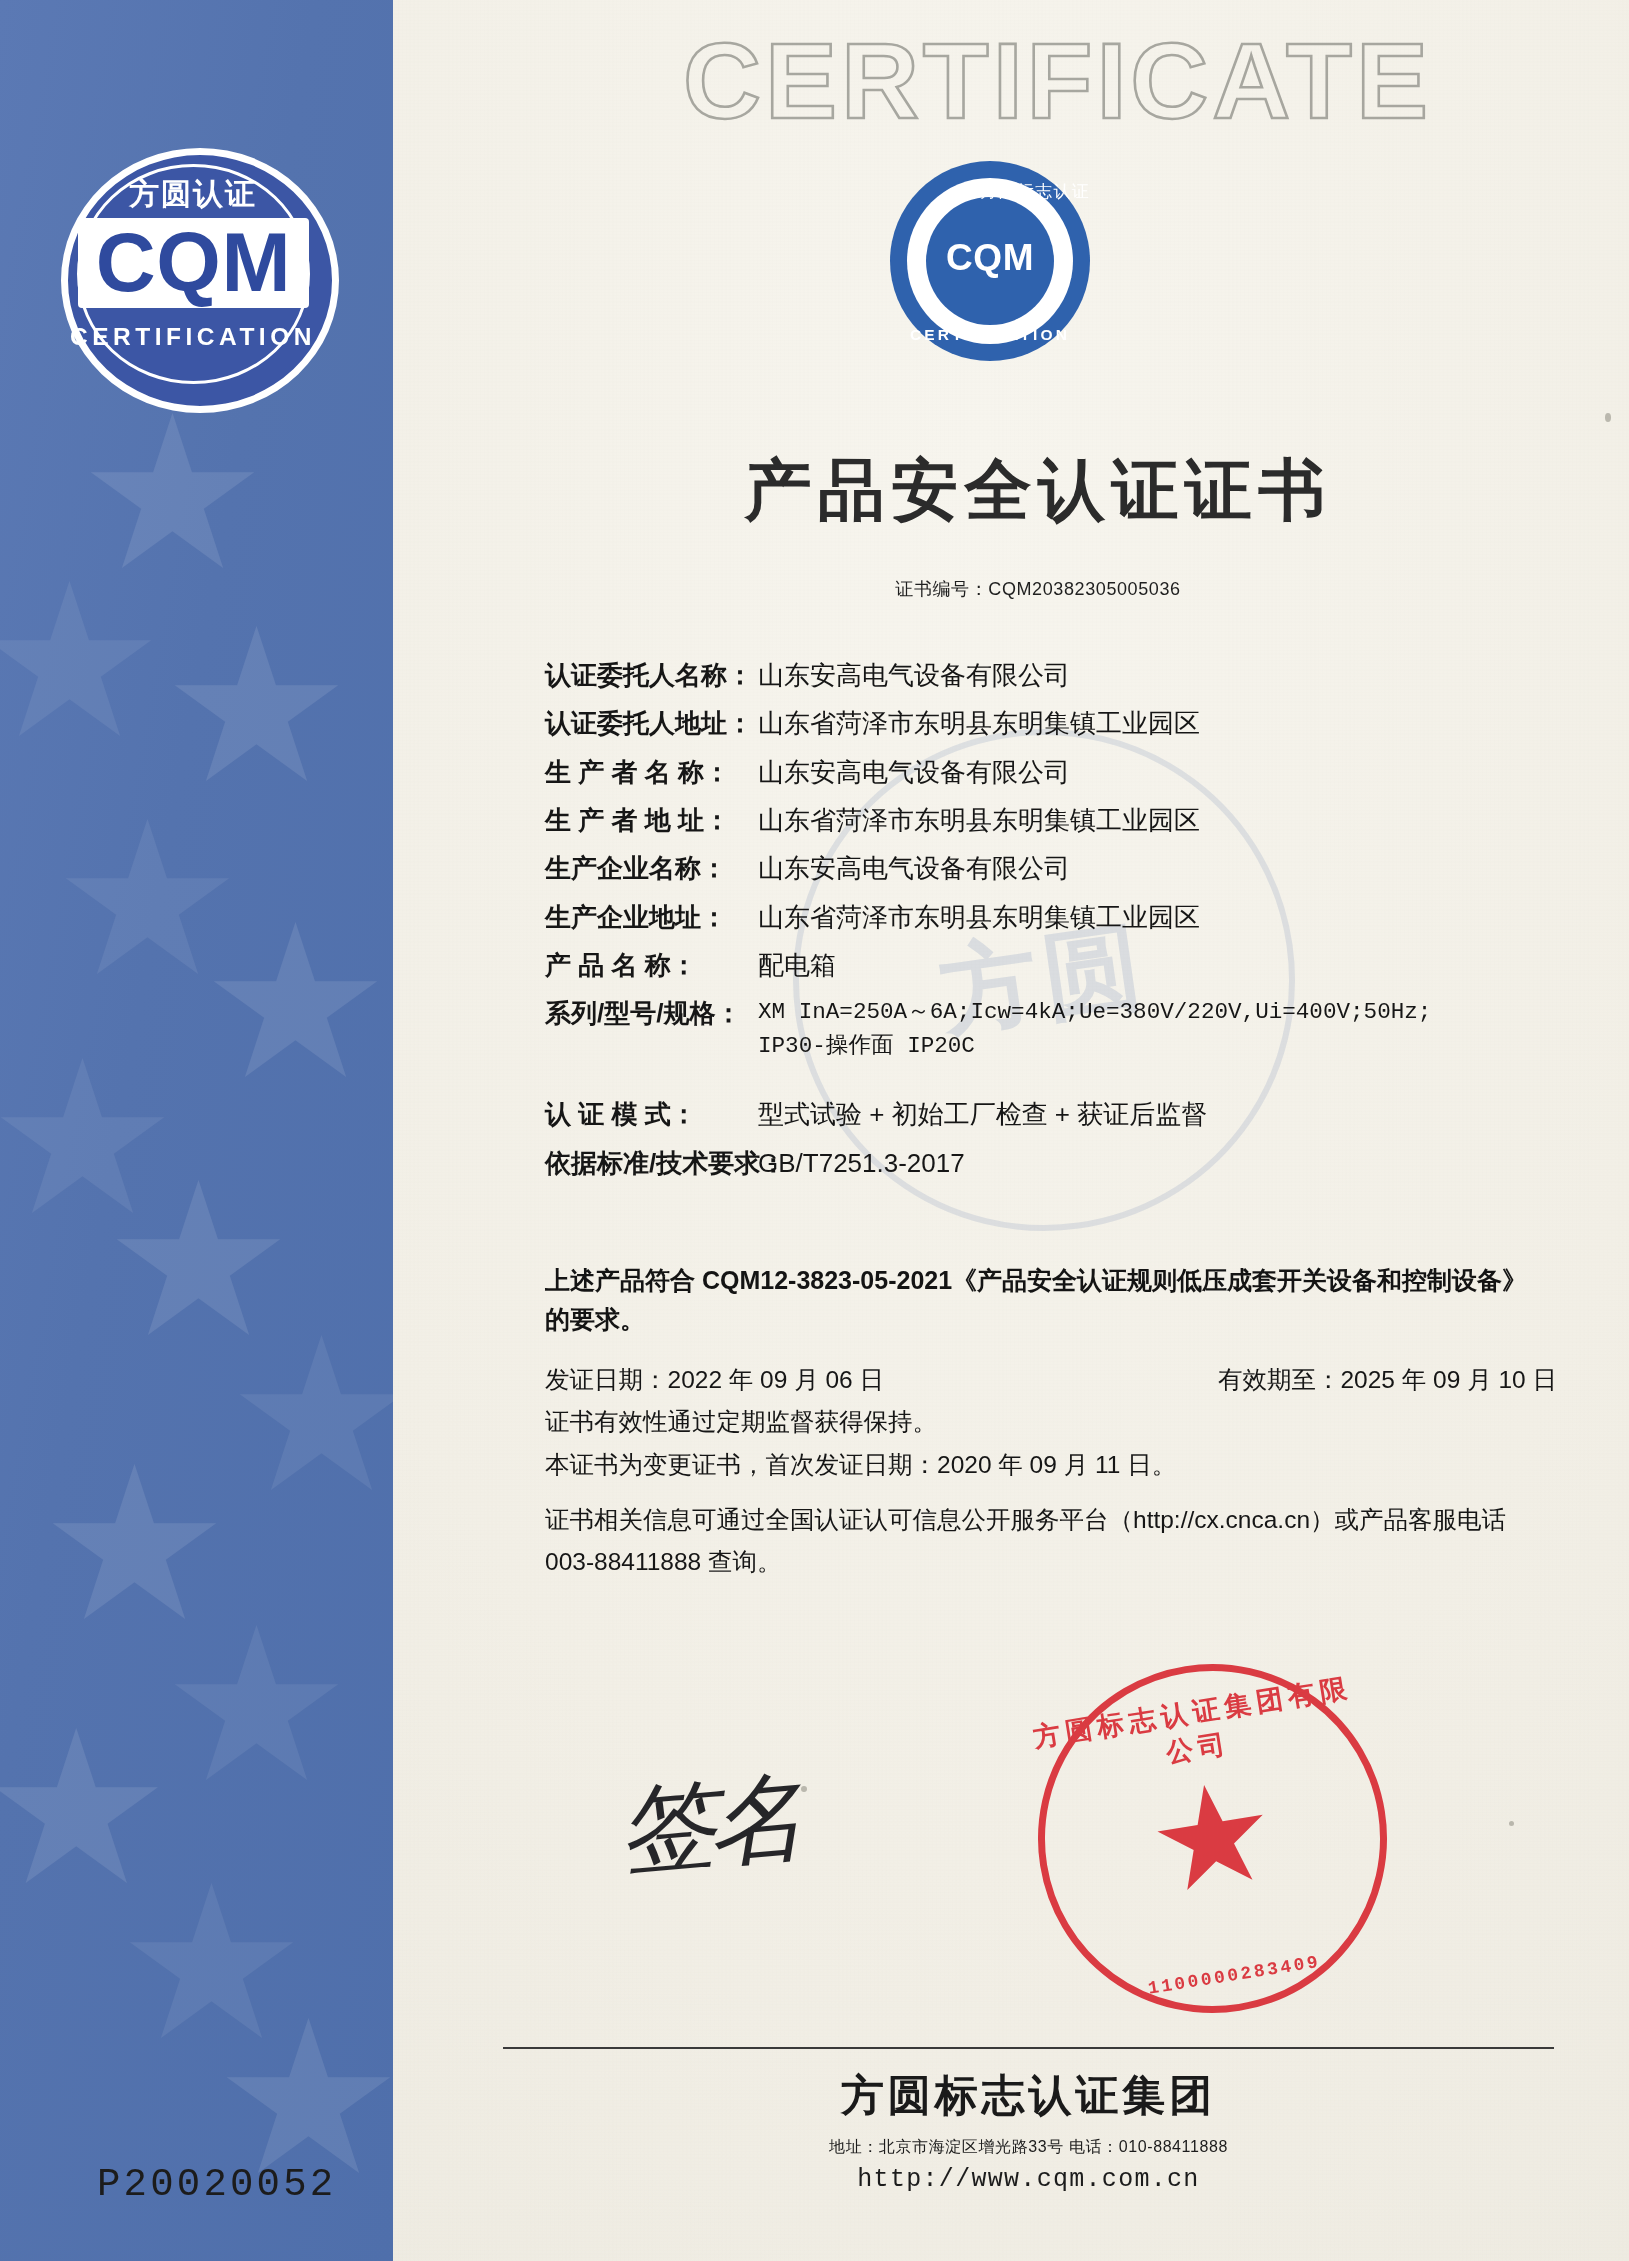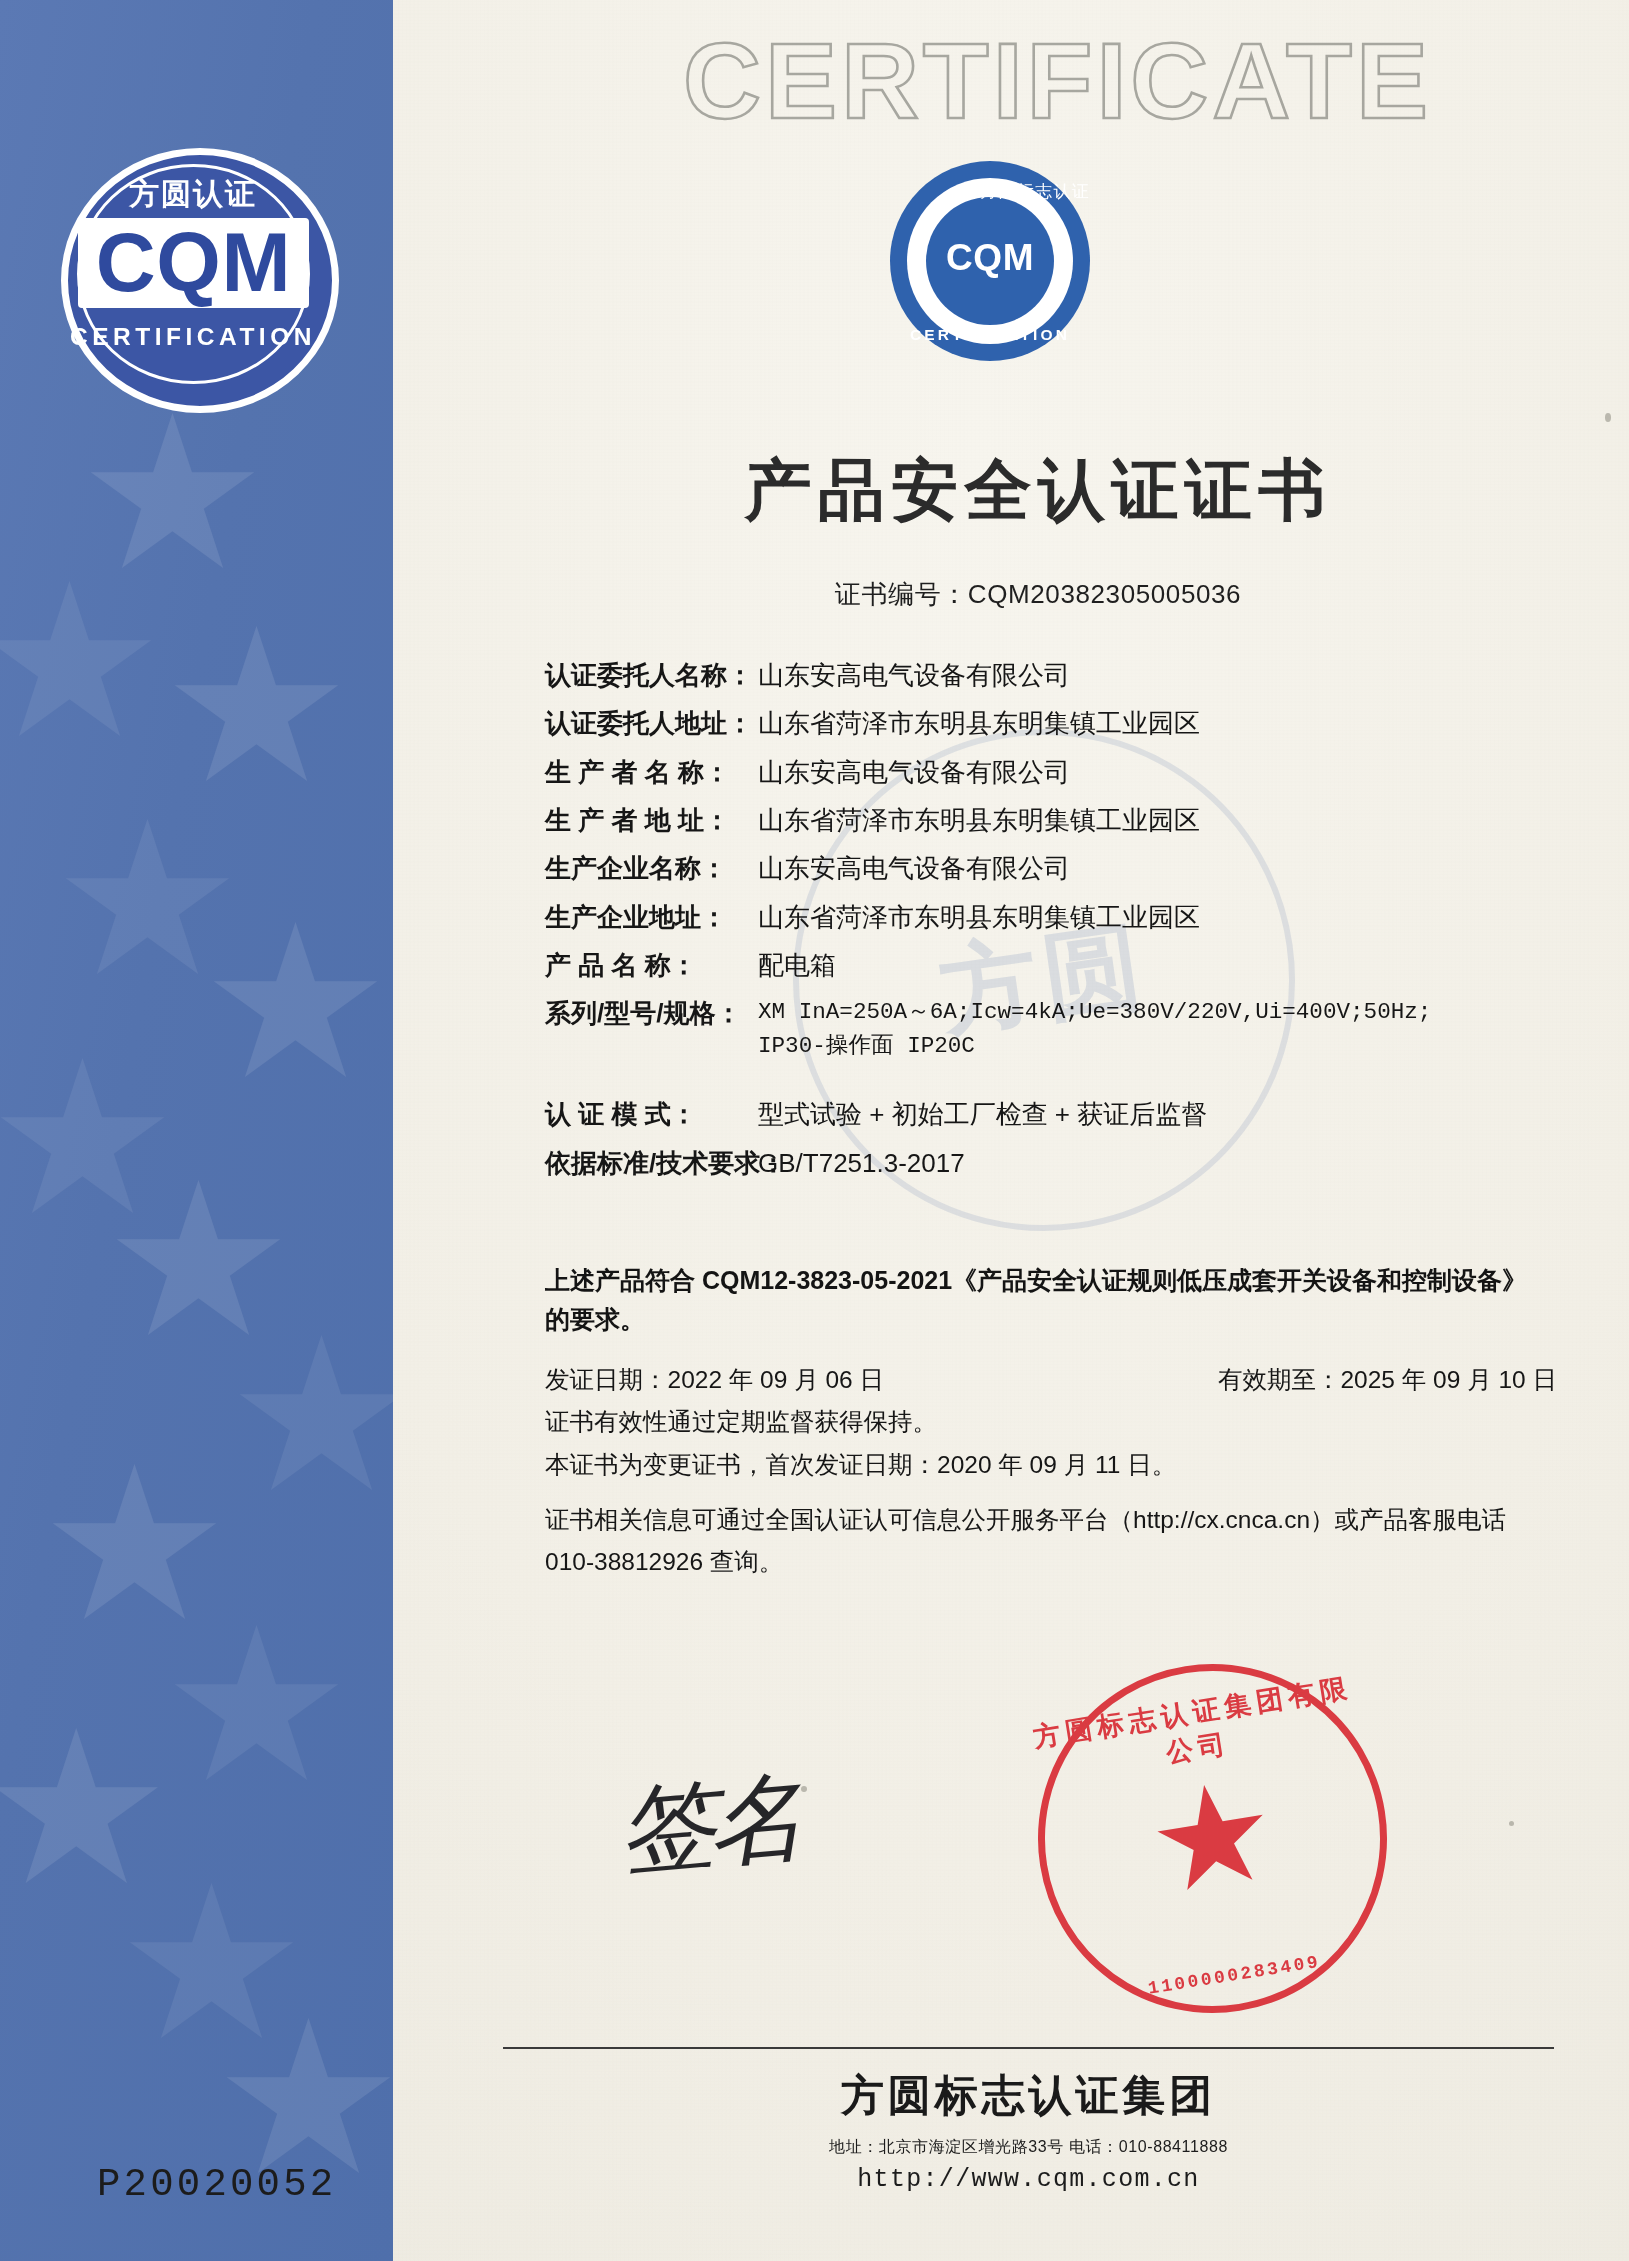--- a/index.html
+++ b/index.html
@@ -210,21 +210,21 @@
     font-size: 67px;
     font-weight: 800;
     letter-spacing: 6.4px;
     color: #2b2b2b;
   }
   #doc-number {
     position: absolute;
     left: 490px; top: 577px;
     width: 1096px;
     text-align: center;
-    font-size: 26px;
+    font-size: 18px;
     color: #1f1f1f;
     letter-spacing: 0.6px;
   }
   
   #fields {
     position: absolute;
     left: 545px;
     top: 658px;
     width: 1019px;
   }
@@ -482,21 +482,21 @@
       <div>
         <span>发证日期：</span><span>2022 年 09 月 06 日</span>
       </div>
       <div>
         <span>有效期至：</span><span>2025 年 09 月 10 日</span>
       </div>
     </div>
     <div class="note">证书有效性通过定期监督获得保持。</div>
     <div class="note">本证书为变更证书，首次发证日期：2020 年 09 月 11 日。</div>
     <div class="note" style="margin-top:15.5px;">证书相关信息可通过全国认证认可信息公开服务平台（http://cx.cnca.cn）或产品客服电话</div>
-    <div class="note">010-38812926 查询。</div>
+    <div class="note">003-88411888 查询。</div>
   </div>
 
   <div id="signature">签名</div>
 
   <div id="seal">
     <div class="seal-top">方圆标志认证集团有限公司</div>
     <div class="seal-star">★</div>
     <div class="seal-bottom">1100000283409</div>
   </div>
 

